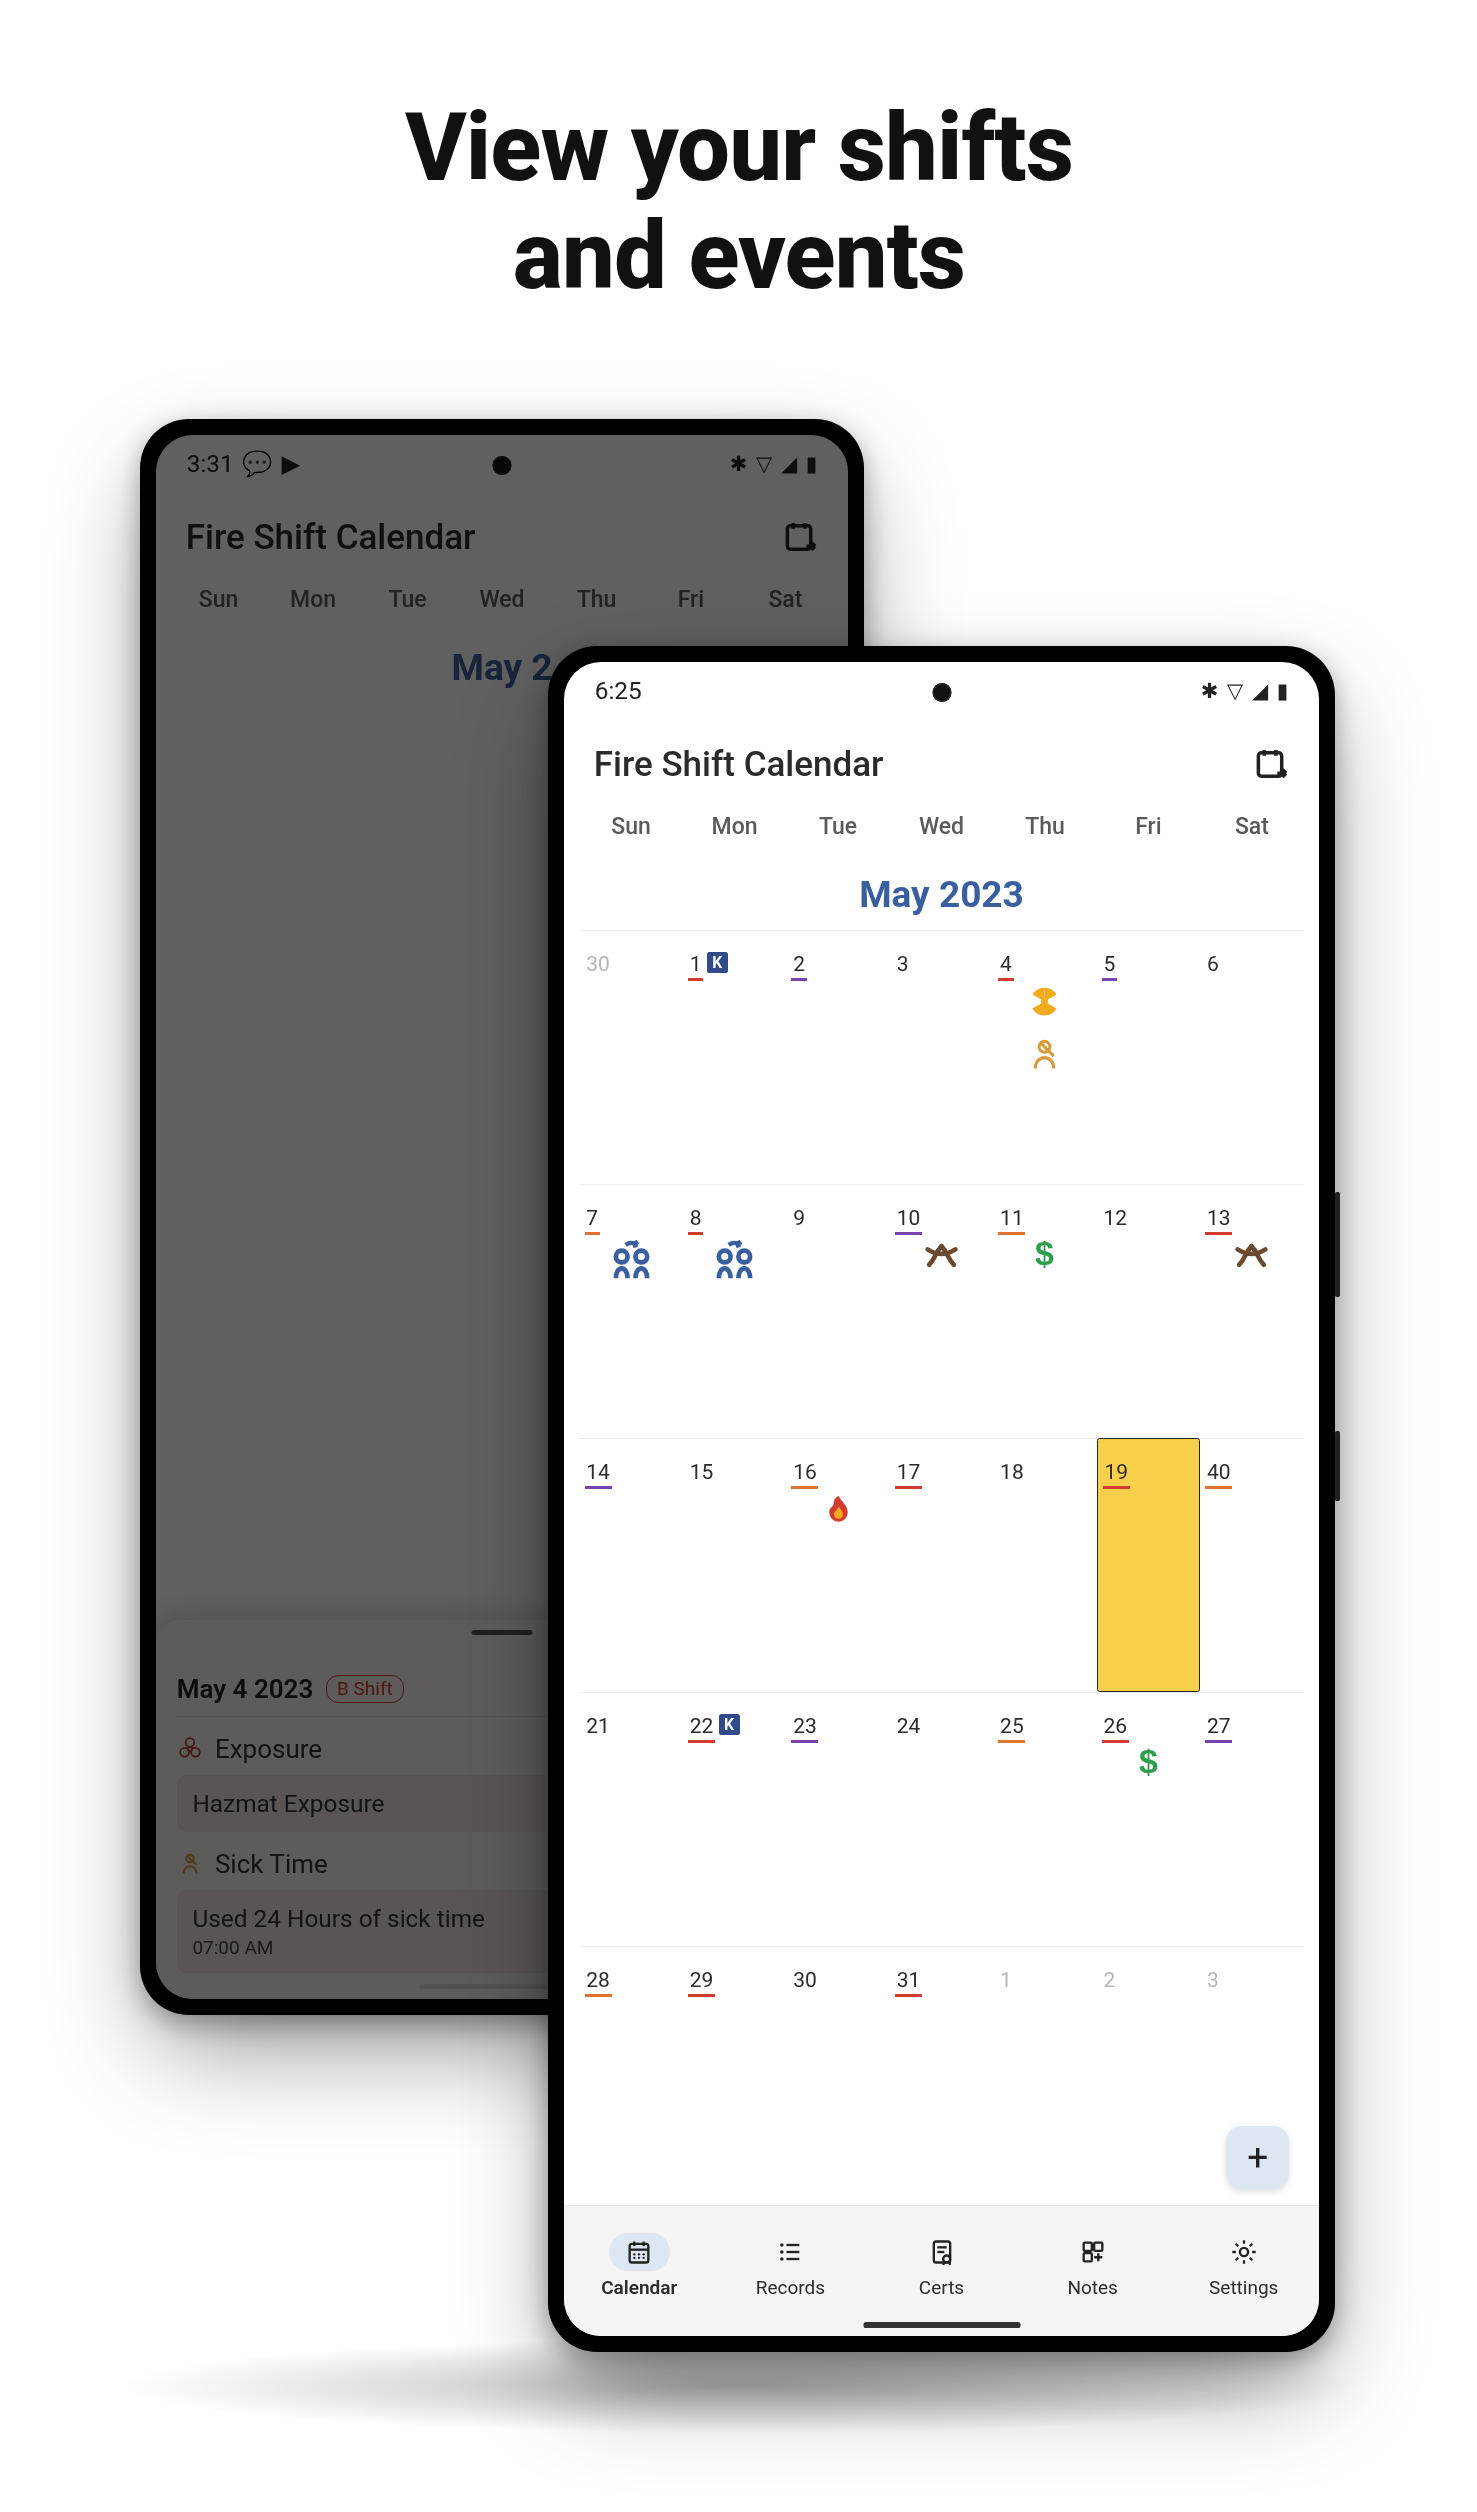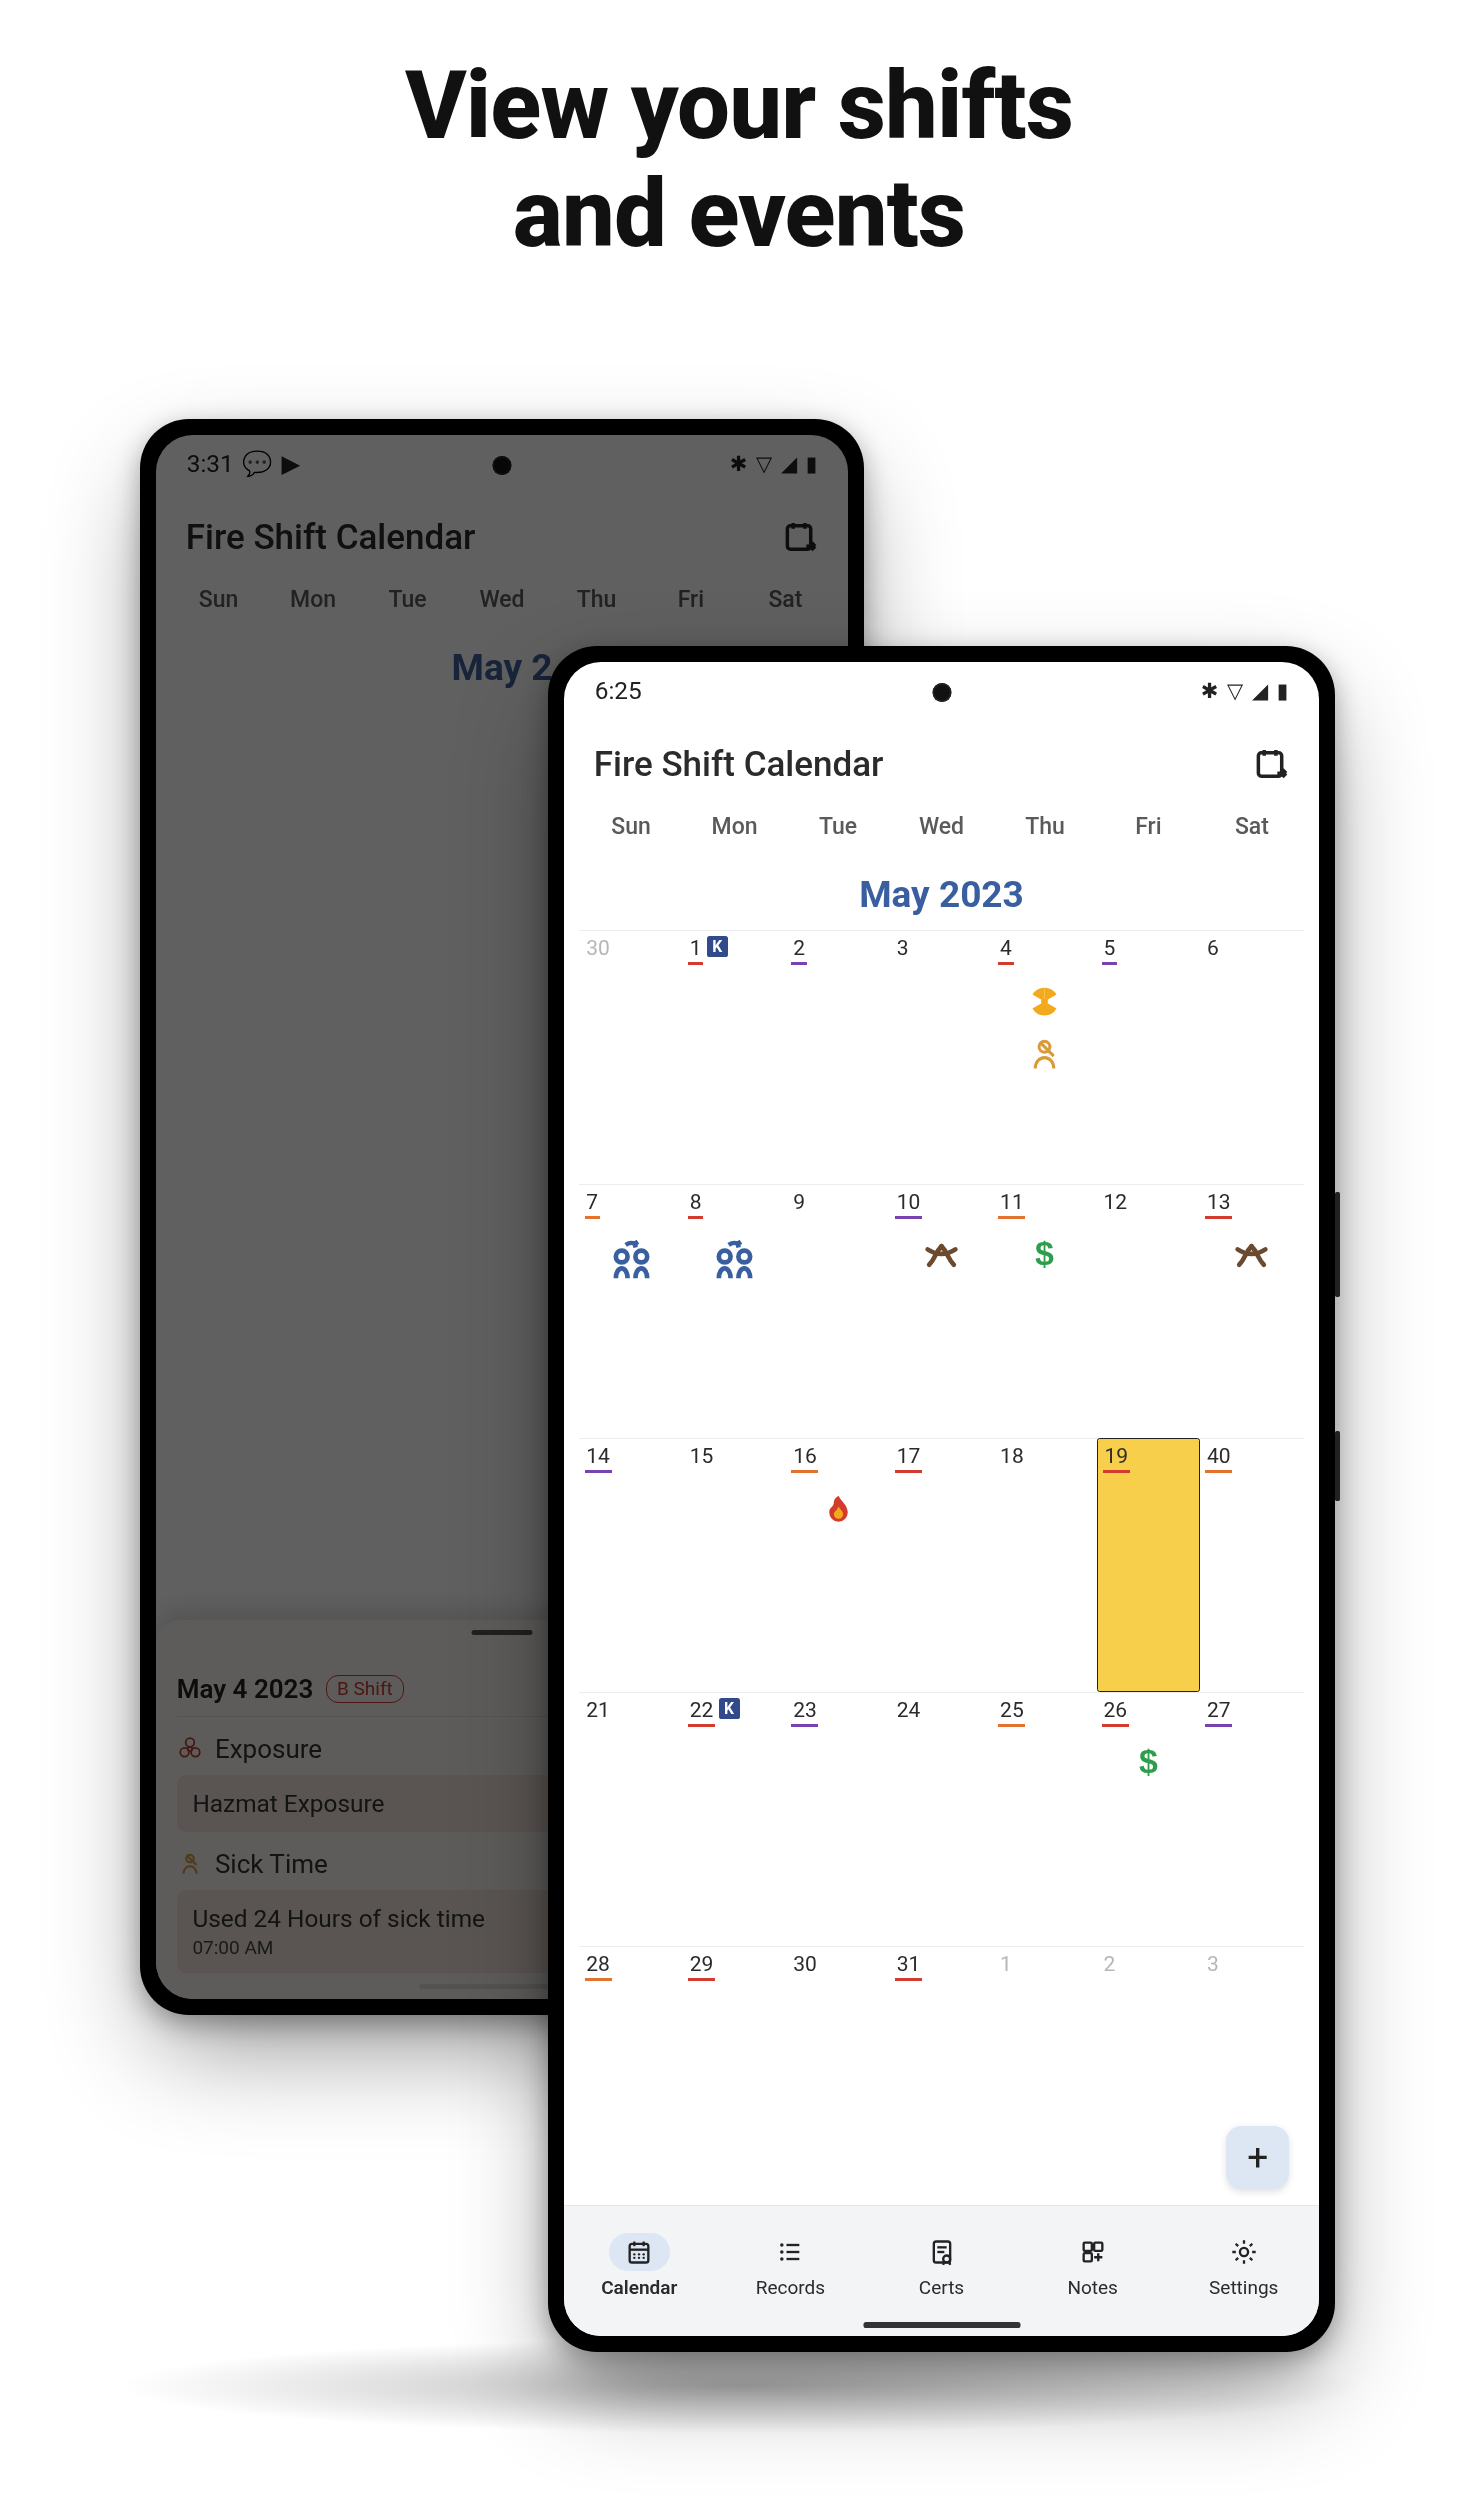--- a/index.html
+++ b/index.html
@@ -12,20 +12,21 @@
     overflow: hidden;
   }
   .headline {
     text-align: center;
     font-weight: 800;
     font-size: 94px;
     line-height: 1.15;
     color: #111;
     letter-spacing: -0.9px;
     padding-top: 52px;
+    margin-top: 42px;
   }
 
   
   .phone {
     position: absolute;
     background: #000;
     border-radius: 49px;
     box-shadow: 0 44px 105px -17.4px rgba(0,0,0,0.45), 0 8.7px 26px rgba(0,0,0,0.3);
     padding: 15.7px;
   }
@@ -149,21 +150,21 @@
     min-height: 0;
   }
   .cal-cell.other .num { color: #b6b6b6; }
   .cal-cell .num {
     font-size: 21px;
     color: #2b2b2b;
     display: inline-block;
     padding: 1.7px 1.7px 1.7px 1.7px;
     border-bottom: 3.5px solid transparent;
   }
-  .cal-cell .num.underlined { border-bottom-width: 3.5px; }
+  .cal-cell .num.underlined { border-bottom-width: 3.5px; margin-top: 16px; }
   .cal-cell .badge-k {
     display: inline-flex;
     align-items: center;
     justify-content: center;
     width: 21px; height: 21px;
     background: #304a8a;
     color: #fff;
     font-size: 15.7px;
     font-weight: 700;
     border-radius: 2.6px;

